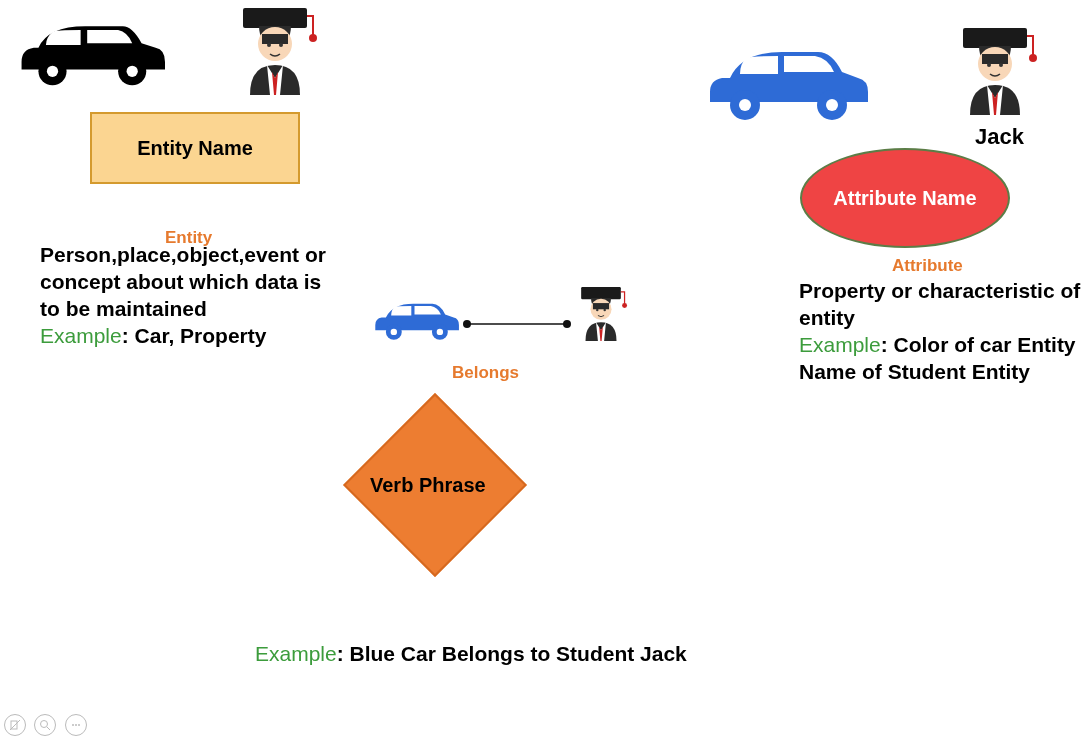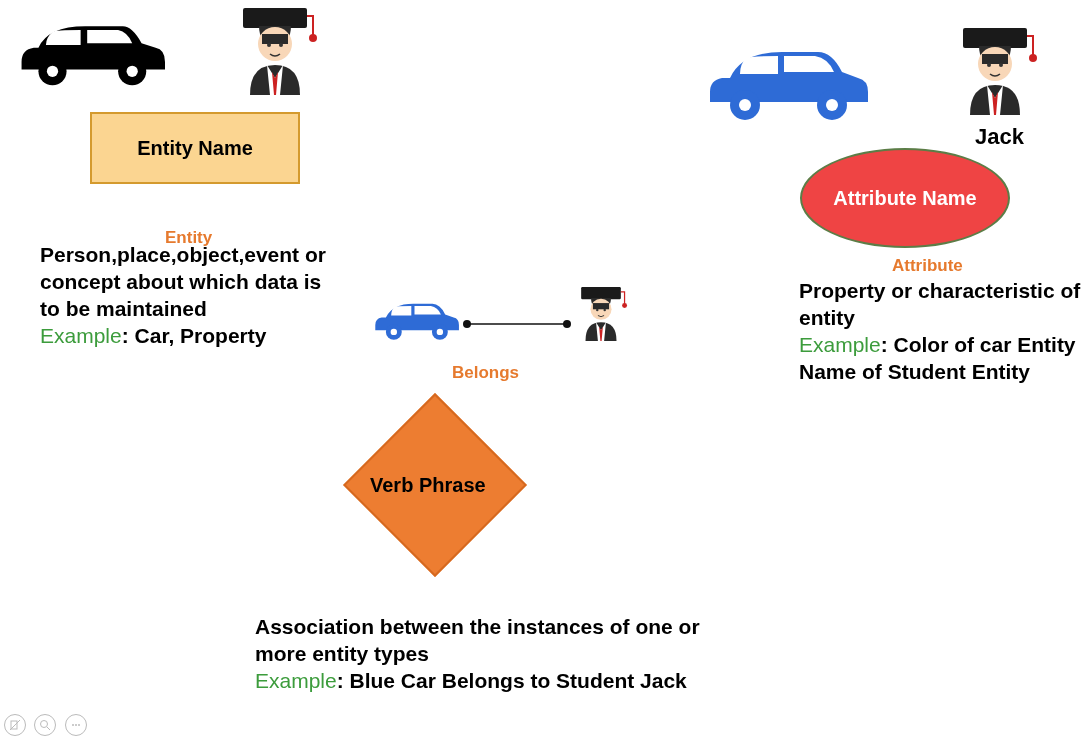--- a/index.html
+++ b/index.html
@@ -194,21 +194,21 @@
 </div>
 
 <div class="abs orange label-title" style="left:452px; top:363px;">Belongs</div>
 
 <div class="abs diamond-wrap" style="left:370px; top:415px;">
   <div class="diamond"></div>
   <div class="diamond-text">Verb Phrase</div>
 </div>
 
 <div class="abs desc" style="left:255px; top:614px; width:470px;">
-  <span class="bold">Association between the instances of one or more entity types</span><br>
+  <br>
   <span class="green">Example</span><span class="bold">: Blue Car Belongs to Student Jack</span>
 </div>
 
 <div class="abs" style="left:4px; bottom:6px;">
   <span class="tool-circle">
     <svg width="12" height="12" viewBox="0 0 12 12">
         <rect x="2" y="2" width="6" height="8" fill="none" stroke="#bbb" stroke-width="1"></rect>
         <line x1="1" y1="11" x2="11" y2="1" stroke="#bbb" stroke-width="1"></line>
       </svg>
   </span>

